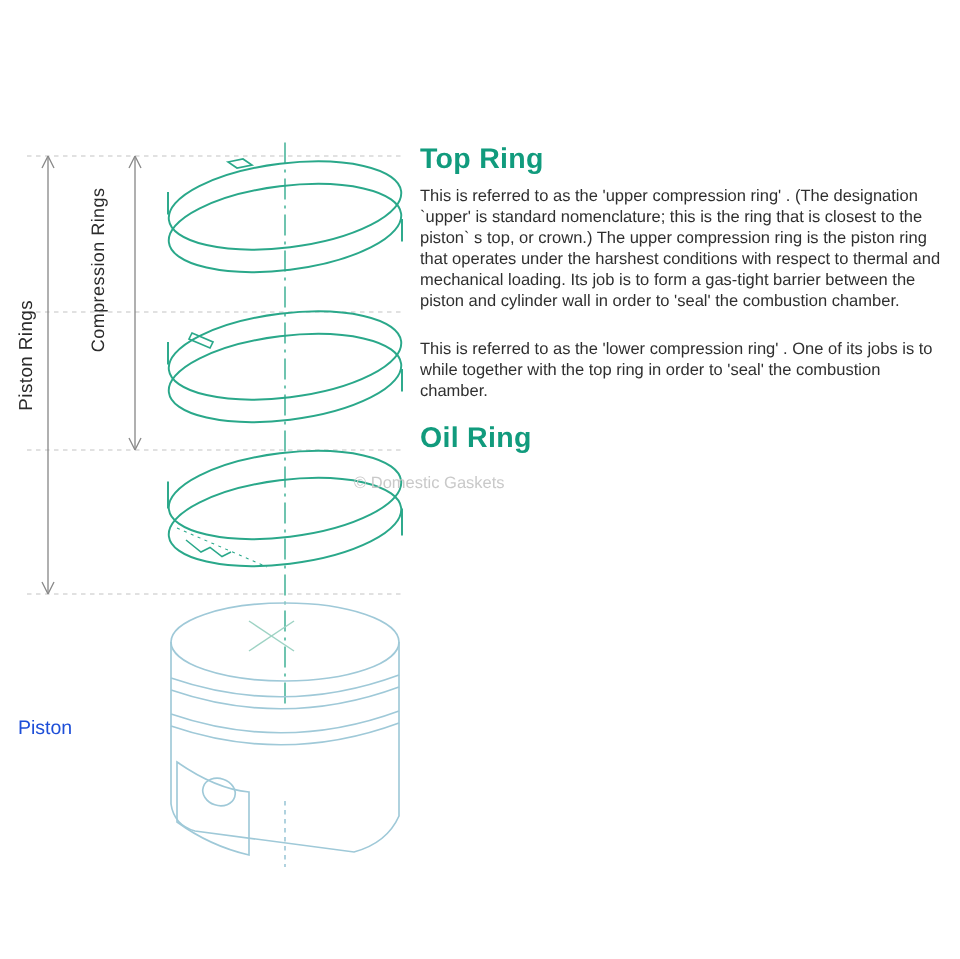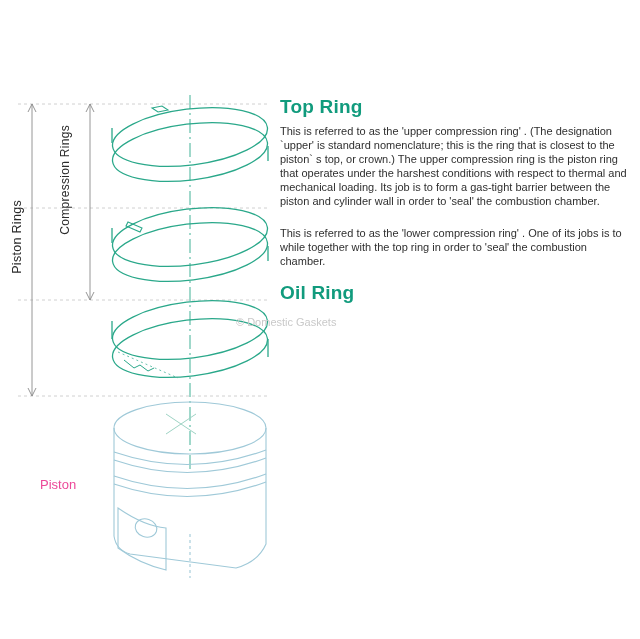--- a/index.html
+++ b/index.html
@@ -46,24 +46,24 @@
     top: 200px;
     font-size: 12.5px;
   }
   #compression-rings-label {
     left: 58px;
     top: 125px;
     font-size: 12px;
   }
   #piston-label {
     position: absolute;
-    left: 40px;
+    left: 12px;
     top: 477px;
     font-size: 13px;
-    color: #ec4899;
+    color: #1d4ed8;
   }
 
   
   #text-col {
     position: absolute;
     left: 280px;
     top: 96px;
     width: 352px;
   }
   .section {

